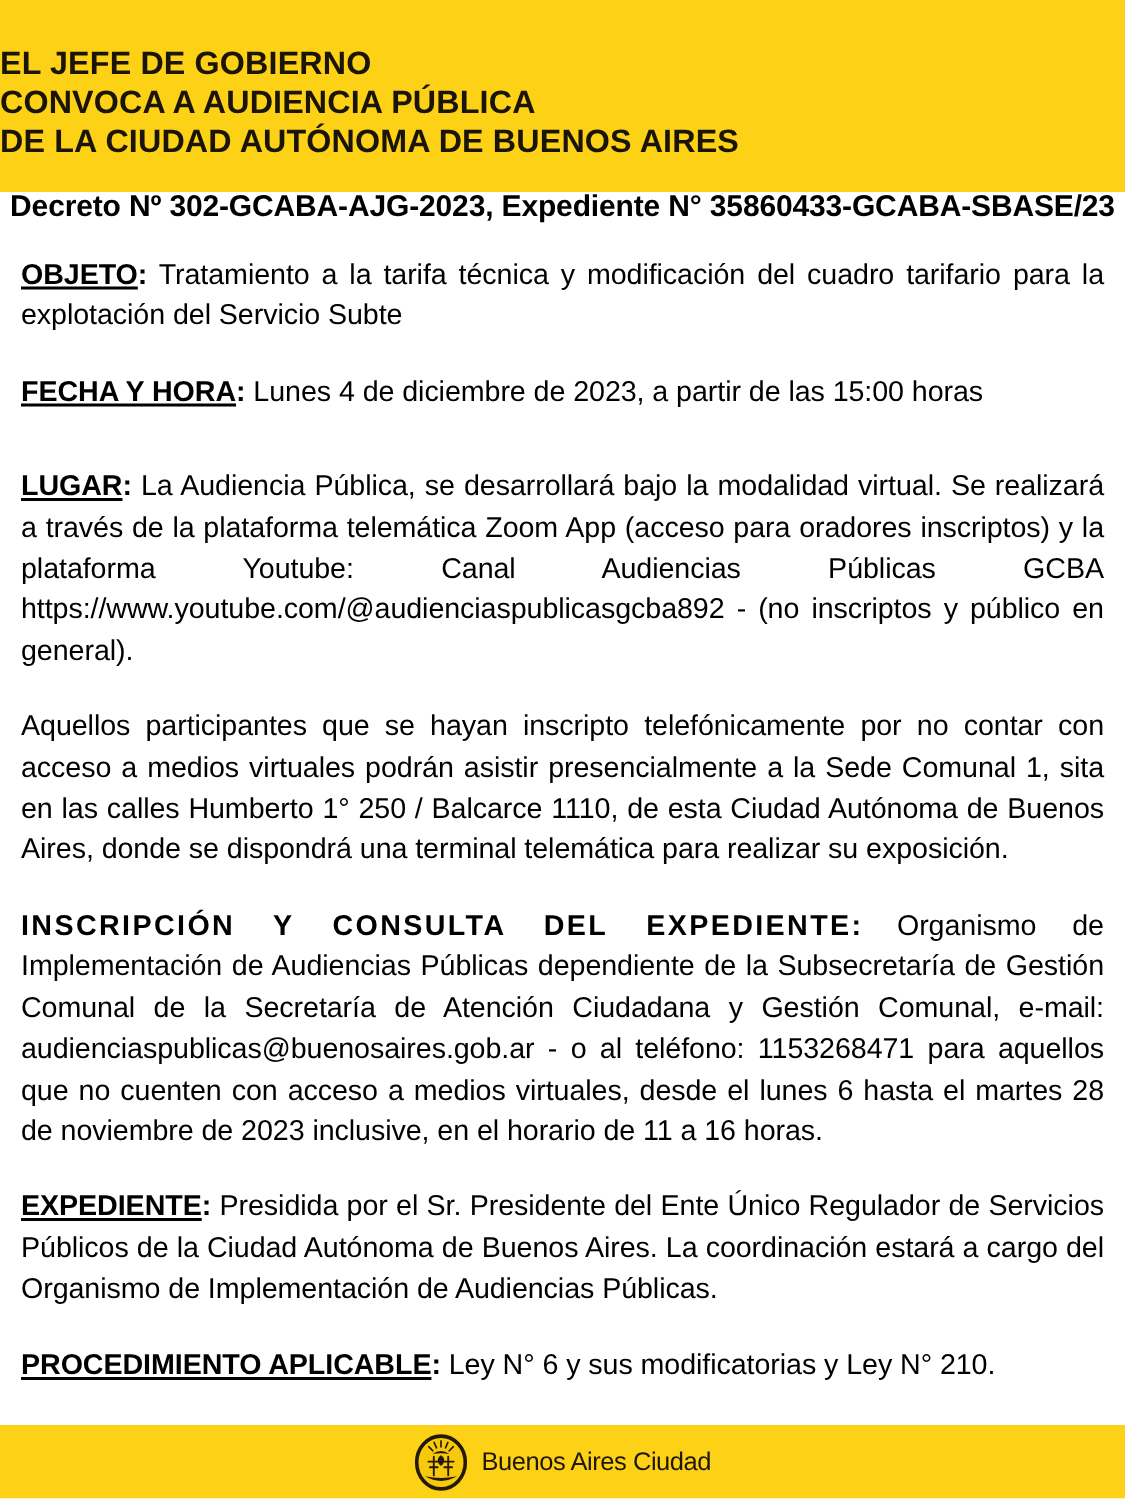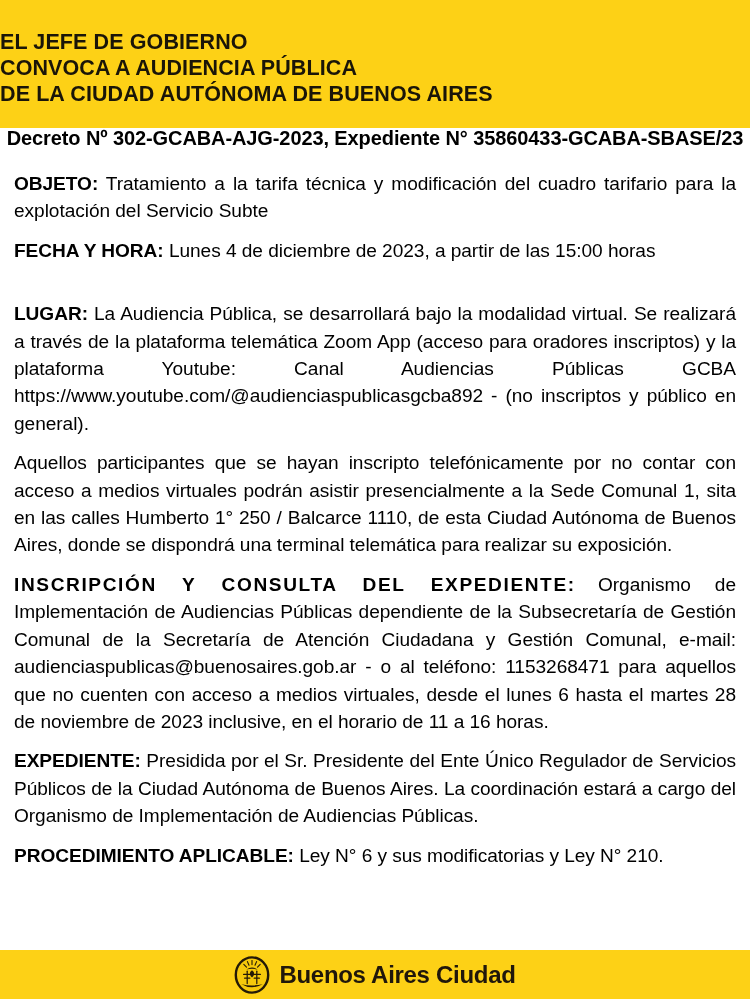--- a/index.html
+++ b/index.html
@@ -52,26 +52,27 @@
     width: 750px;
   }
   p.para {
     margin: 0;
     font-size: 19.1px;
     line-height: 27.4px;
     text-align: justify;
     text-justify: inter-word;
     letter-spacing: -0.05px;
   }
-  p.para.gap-lg { margin-top: 12px; }
+  p.para.gap-lg { margin-top: 23px; }
   p.para.gap-md { margin-top: 36px; }
   p.para.gap-sm { margin-top: 20px; }
 
   .lead {
     font-weight: bold;
+    text-decoration: underline;
     text-underline-offset: 2px;
     text-decoration-thickness: 2px;
   }
   .lead-spaced {
     font-weight: bold;
     text-underline-offset: 2px;
     text-decoration-thickness: 2px;
     letter-spacing: 1.6px;
   }
   .colon { font-weight: bold; }
@@ -89,22 +90,22 @@
     justify-content: center;
     gap: 9px;
   }
   .seal {
     width: 36px;
     height: 38px;
     flex: none;
     display: block;
   }
   .footer-text {
-    font-size: 24px;
-    font-weight: 700;
+    font-size: 17px;
+    font-weight: 400;
     color: #20170b;
     letter-spacing: -0.3px;
     line-height: 28px;
   }
 </style>
 </head>
 <body>
 
 <div class="header-band">
   <div class="header-line">EL JEFE DE GOBIERNO</div>

